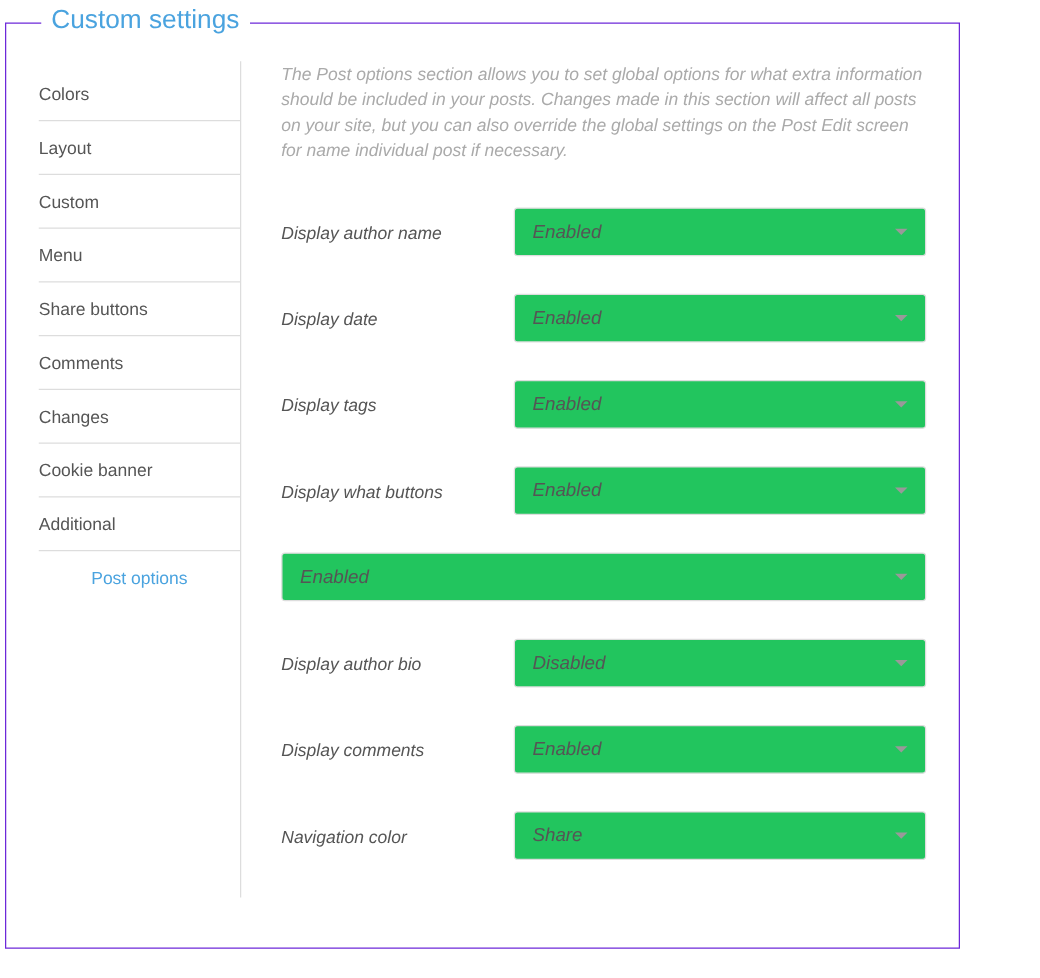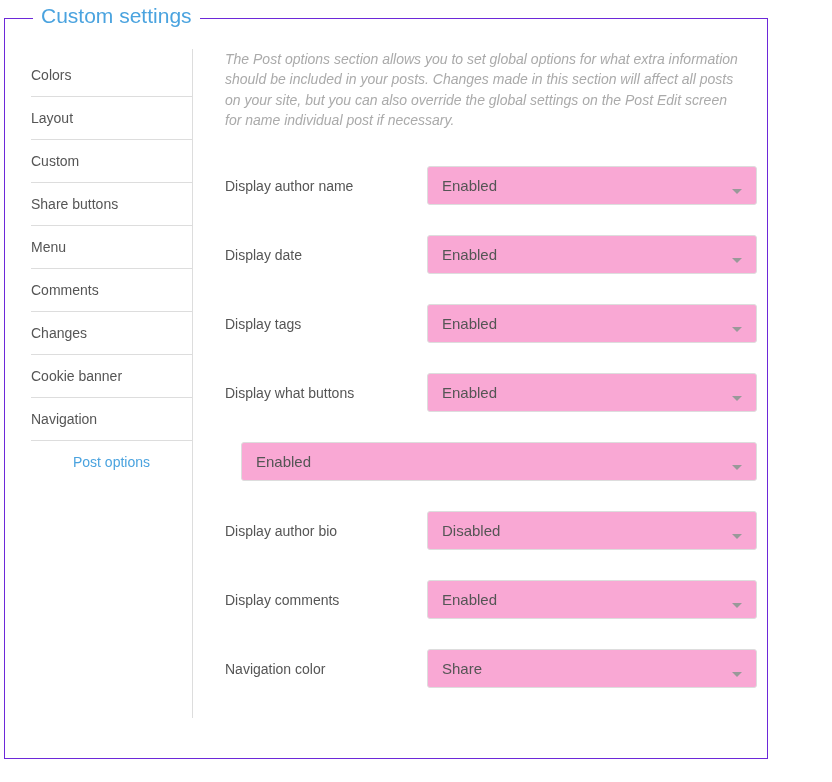--- a/index.html
+++ b/index.html
@@ -67,70 +67,70 @@
       font-style: italic;
       color: #aaa;
       font-size: 14px;
       line-height: 1.45;
       margin-bottom: 36px;
     }
     .form-row {
       display: flex;
       align-items: center;
       margin-bottom: 30px;
+      font-style: italic;
     }
     .form-label {
       width: 186px;
       flex-shrink: 0;
       font-size: 14px;
       color: #555;
     }
     .select-wrap {
       flex: 1;
       position: relative;
     }
     .select-box {
       width: 100%;
       border: 1px solid #ddd;
       border-radius: 3px;
       padding: 10px 14px;
       font-size: 15px;
       color: #555;
-      background: #f9a8d4;
+      background: #22c55e;
       cursor: pointer;
       display: flex;
-      align-items: flex-end;
+      align-items: center;
       justify-content: space-between;
-      margin-left: 16px;
     }
     .chevron {
       width: 0;
       height: 0;
       border-left: 5px solid transparent;
       border-right: 5px solid transparent;
       border-top: 5px solid #999;
     }
   </style>
 </head>
 <body>
 
 <div class="panel">
   <div class="panel-title">Custom settings</div>
   <div class="content">
     <nav class="sidebar">
       <ul class="sidebar-list" id="sidebar-list">
           <li class="sidebar-item"><span>Colors</span></li>
           <li class="sidebar-item"><span>Layout</span></li>
           <li class="sidebar-item"><span>Custom</span></li>
+          <li class="sidebar-item"><span>Menu</span></li>
           <li class="sidebar-item"><span>Share buttons</span></li>
-          <li class="sidebar-item"><span>Menu</span></li>
           <li class="sidebar-item"><span>Comments</span></li>
           <li class="sidebar-item"><span>Changes</span></li>
           <li class="sidebar-item"><span>Cookie banner</span></li>
-          <li class="sidebar-item"><span>Navigation</span></li>
+          <li class="sidebar-item"><span>Additional</span></li>
           <li class="sidebar-item active"><span>Post options</span></li>
         </ul>
     </nav>
     <div class="main">
       <p class="description">The Post options section allows you to set global options for what extra information should be included in your posts. Changes made in this section will affect all posts on your site, but you can also override the global settings on the Post Edit screen for name individual post if necessary.</p>
       <div id="fields-container">
           <div class="form-row">
             <div class="form-label">Display author name</div>
             <div class="select-wrap">
               <div class="select-box">

